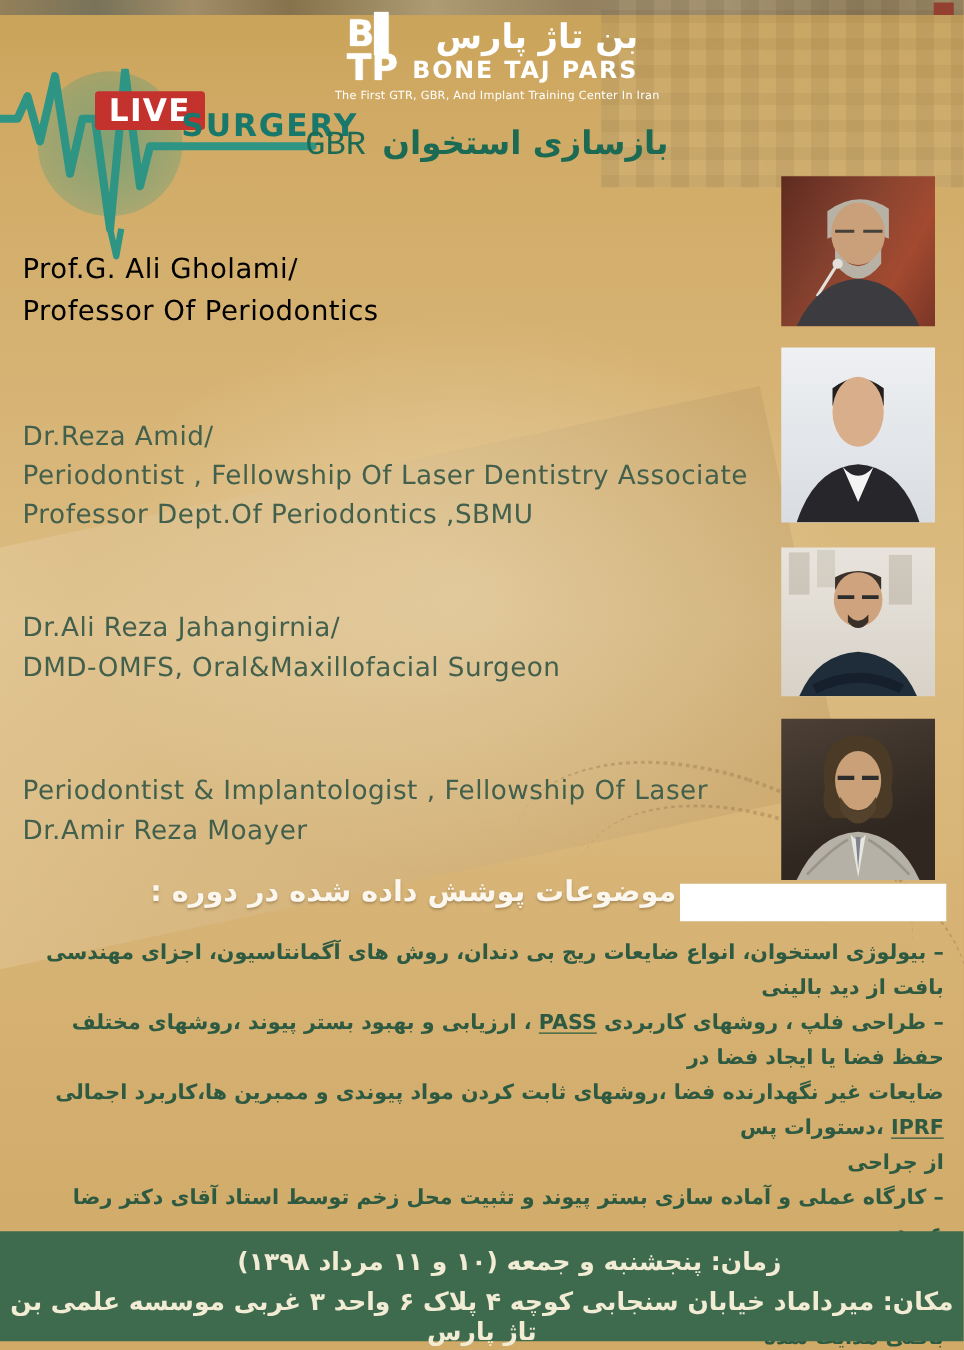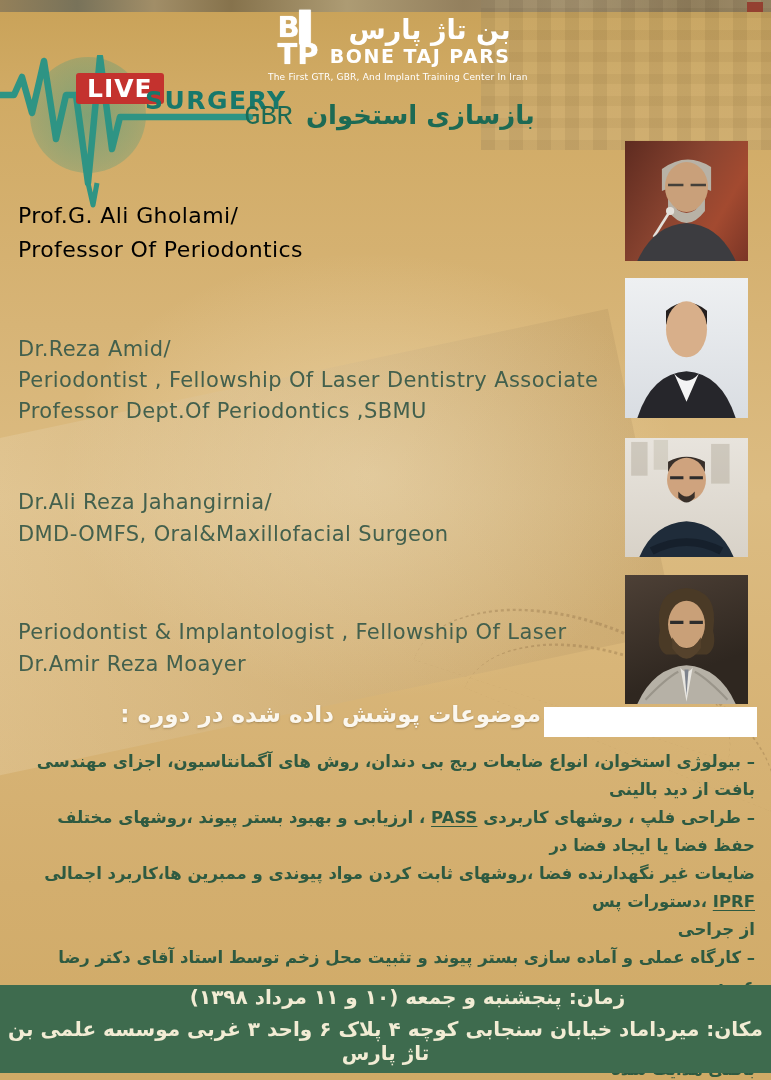--- a/index.html
+++ b/index.html
@@ -92,21 +92,21 @@
     color:#2e5a41;font-weight:700;font-size:16.5px;
   }
   .topic-line{line-height:28px;}
   .topic-line .u{text-decoration:underline;text-underline-offset:3px;}
 
   
   .footer{
     position:absolute;left:0;right:0;top:985px;height:88px;background:#3e6b4e;
     color:#f2ecd4;text-align:center;direction:rtl;font-weight:700;
   }
-  .f1{margin-top:0;font-size:20px;padding-left:44px;}
+  .f1{margin-top:12px;font-size:20px;padding-left:44px;}
   .f2{margin-top:8px;font-size:20px;}
 </style>
 </head>
 <body>
 
 <div class="bg"></div>
 <div class="sheet"></div>
 <div class="mask-curve mc1"></div>
 <div class="mask-curve mc2"></div>
 <div class="collage-top"></div>

